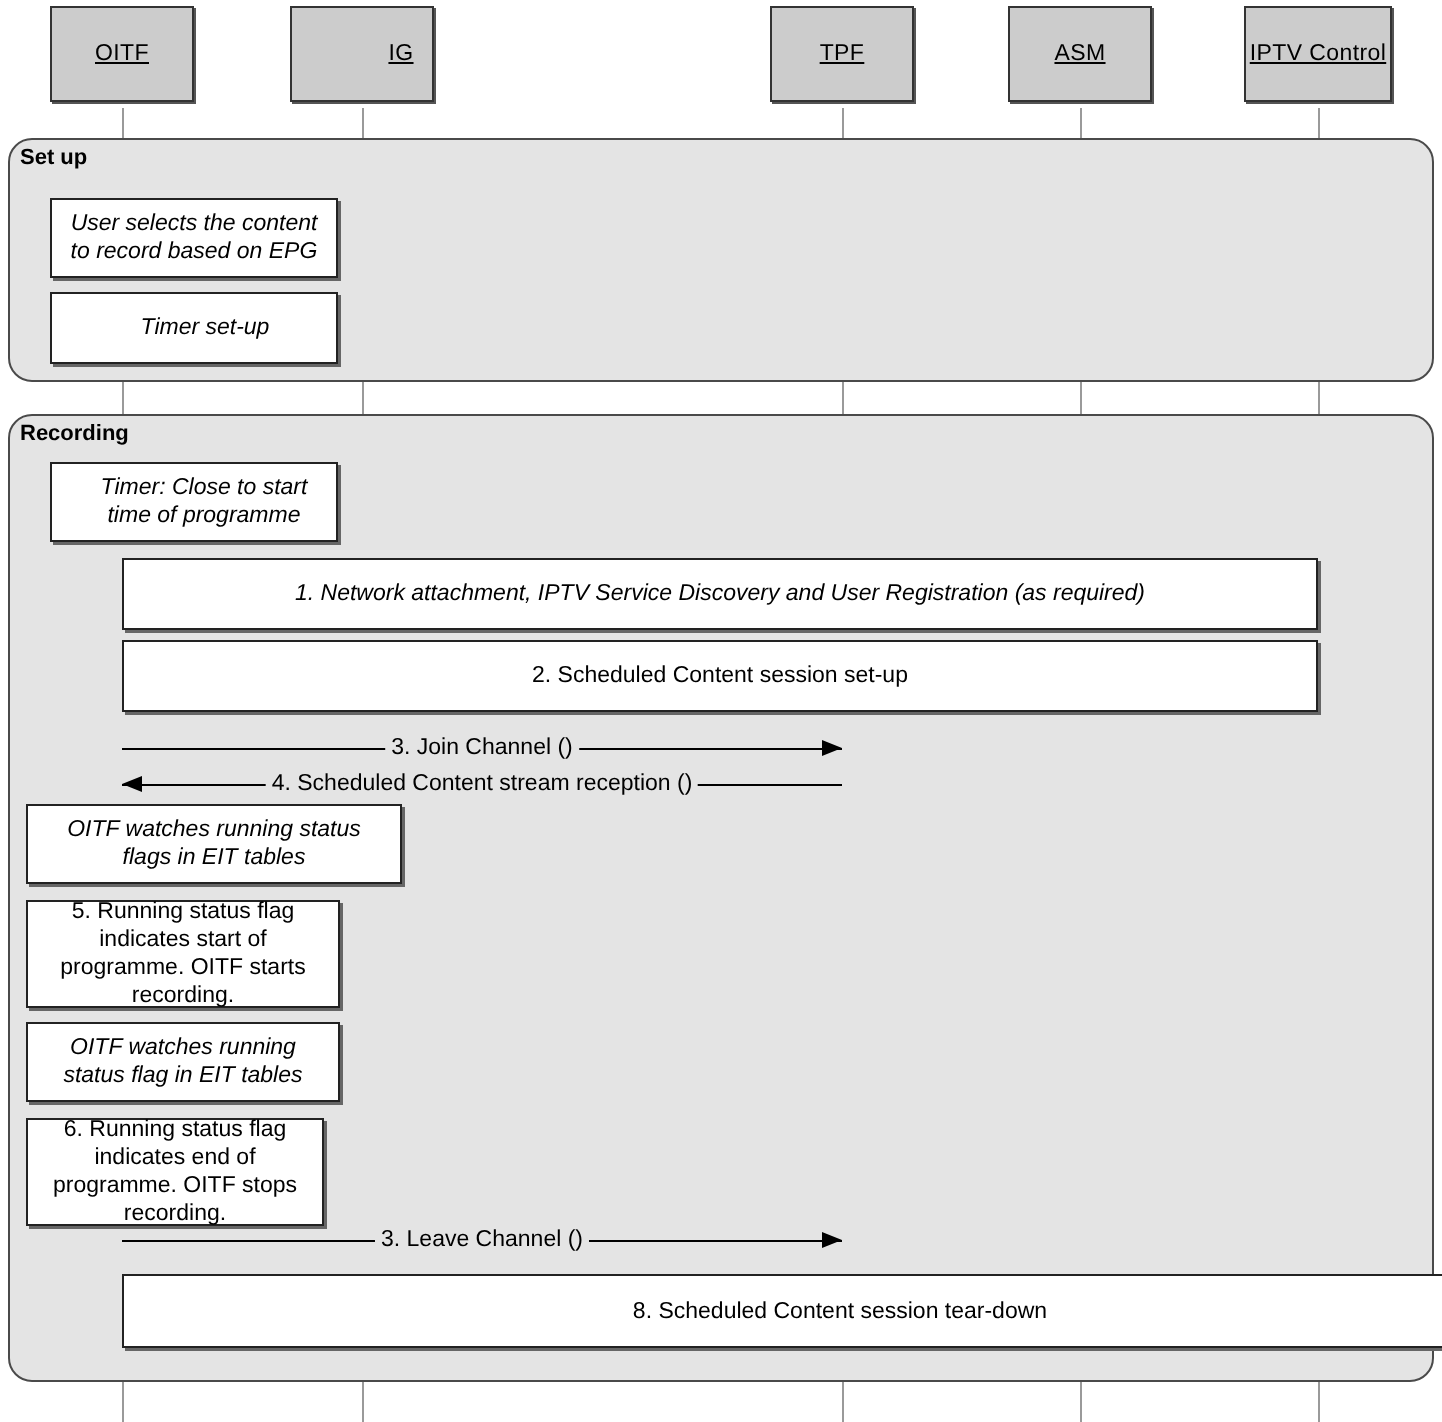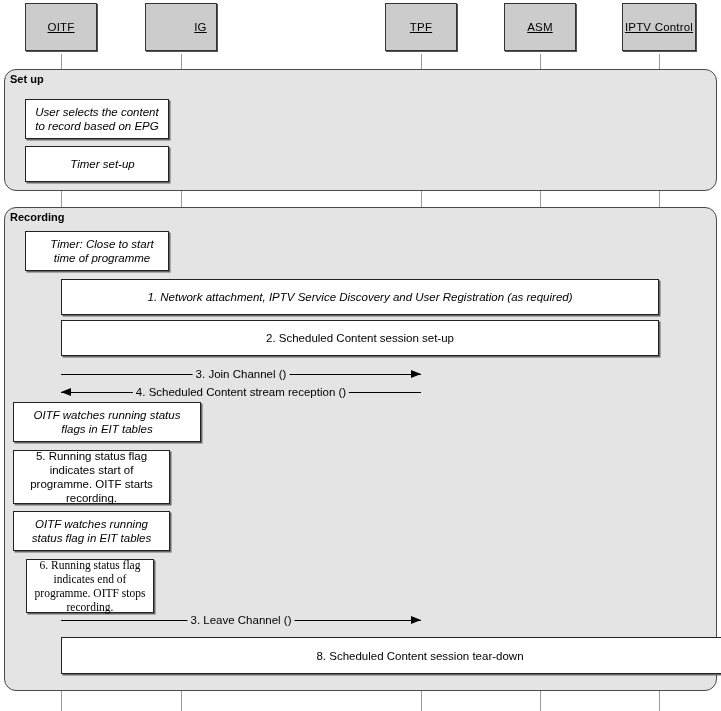--- a/index.html
+++ b/index.html
@@ -169,21 +169,21 @@
   </div>
 
   <div class="note" style="left:13px; top:450px; width:157px; height:54px;">
     <span class="note-text">5. Running status flag indicates start of programme. OITF starts recording.</span>
   </div>
 
   <div class="note italic" style="left:13px; top:511px; width:157px; height:40px;">
     <span class="note-text">OITF watches running status flag in EIT tables</span>
   </div>
 
-  <div class="note" style="left:26px; top:559px; width:128px; height:54px;font-family:Liberation Serif, serif;">
+  <div class="note" style="left:13px; top:559px; width:149px; height:54px;">
     <span class="note-text">6. Running status flag indicates end of programme. OITF stops recording.</span>
   </div>
 
   <div class="note italic" style="left:61px; top:279px; width:598px; height:36px;">
     <span class="note-text">1. Network attachment, IPTV Service Discovery and User Registration (as required)</span>
   </div>
 
   <div class="note" style="left:61px; top:320px; width:598px; height:36px;">
     <span class="note-text">2. Scheduled Content session set-up</span>
   </div>

